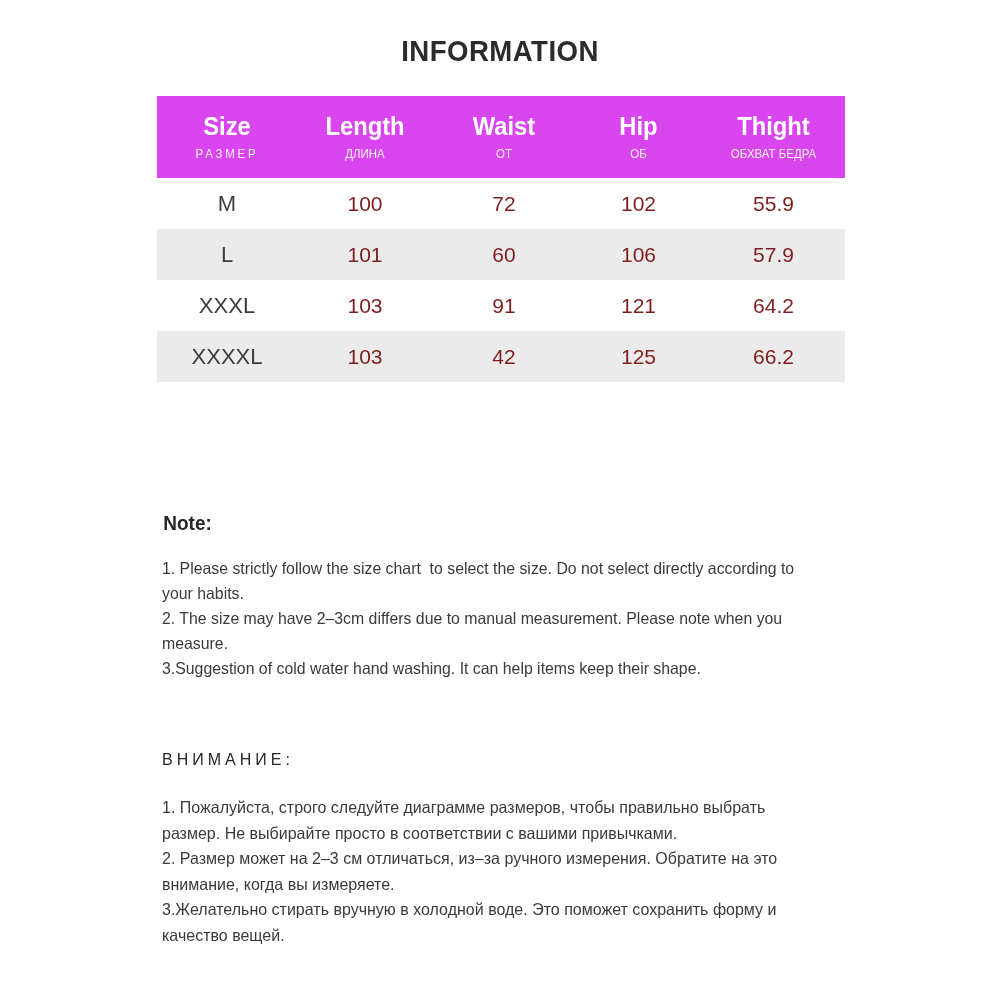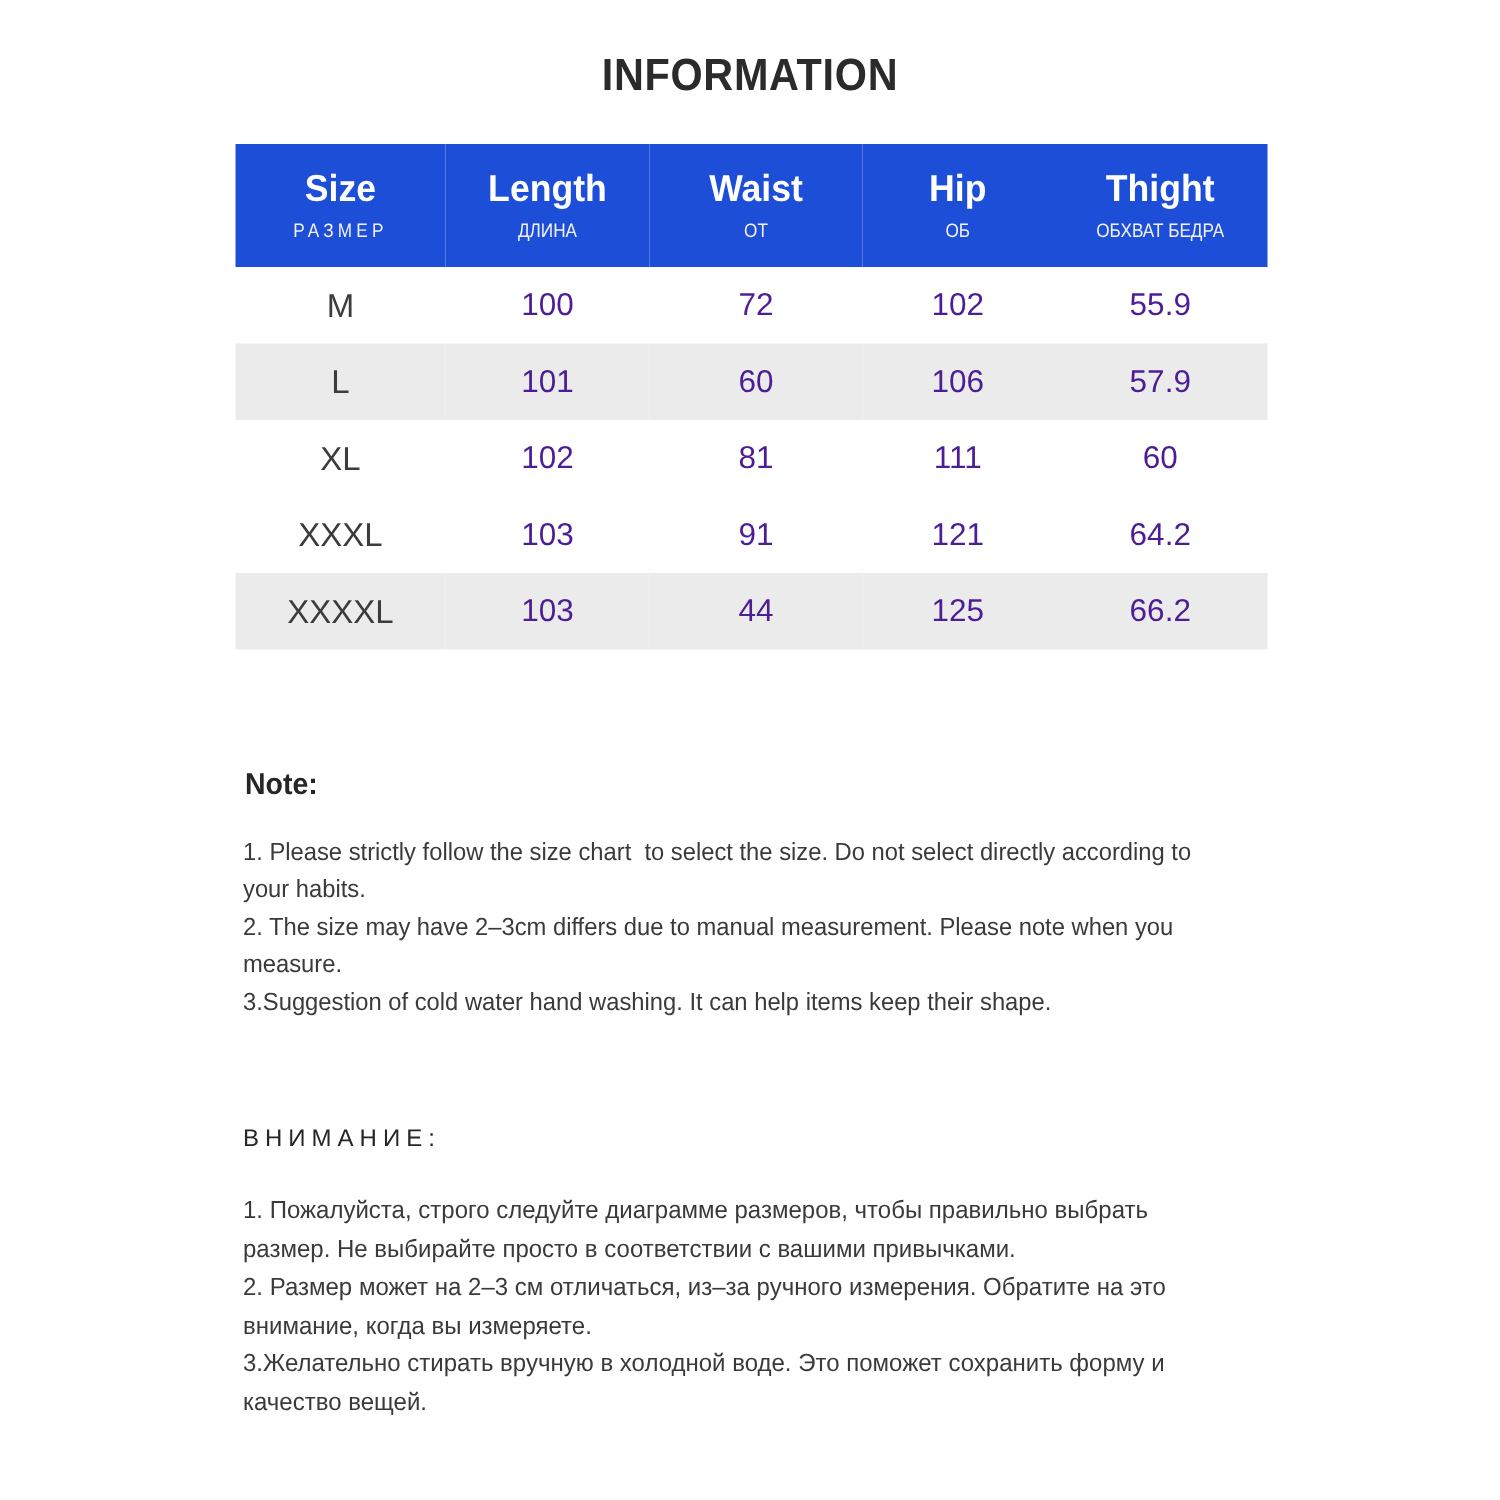--- a/index.html
+++ b/index.html
@@ -50,21 +50,21 @@
     table-layout: fixed;
   }
   .size-table th, .size-table td {
     border: none;
     padding: 0;
     text-align: center;
     vertical-align: middle;
   }
 
   thead tr {
-    background: #1d4ed8;
+    background: #d946ef;
     border-radius: 18px;
   }
   thead th {
     height: 82px;
     color: #ffffff;
   }
   .th-en {
     display: block;
     font-size: 25px;
     font-weight: bold;
@@ -89,21 +89,21 @@
   tbody tr.even { background: #ebebeb; }
 
   .cell-size {
     font-size: 22px;
     color: #3c3c3c;
     font-family: "Liberation Sans Narrow", "Liberation Sans", sans-serif;
     transform: scaleX(0.96);
   }
   .cell-num {
     font-size: 21px;
-    color: #4c1d95;
+    color: #7f1d1d;
     font-family: "Liberation Sans Narrow", "Liberation Sans", sans-serif;
     transform: scaleX(0.96);
   }
 
   
   .col-size   { width: 140px; }
   .col-length { width: 136px; }
   .col-waist  { width: 142px; }
   .col-hip    { width: 127px; }
   .col-thight { width: 143px; }
@@ -206,37 +206,30 @@
           <td><span class="cell-num">55.9</span></td>
         </tr>
         <tr class="even">
           <td><span class="cell-size">L</span></td>
           <td><span class="cell-num">101</span></td>
           <td><span class="cell-num">60</span></td>
           <td><span class="cell-num">106</span></td>
           <td><span class="cell-num">57.9</span></td>
         </tr>
         <tr class="odd">
-          <td><span class="cell-size">XL</span></td>
-          <td><span class="cell-num">102</span></td>
-          <td><span class="cell-num">81</span></td>
-          <td><span class="cell-num">111</span></td>
-          <td><span class="cell-num">60</span></td>
-        </tr>
-        <tr class="odd">
           <td><span class="cell-size">XXXL</span></td>
           <td><span class="cell-num">103</span></td>
           <td><span class="cell-num">91</span></td>
           <td><span class="cell-num">121</span></td>
           <td><span class="cell-num">64.2</span></td>
         </tr>
         <tr class="even">
           <td><span class="cell-size">XXXXL</span></td>
           <td><span class="cell-num">103</span></td>
-          <td><span class="cell-num">44</span></td>
+          <td><span class="cell-num">42</span></td>
           <td><span class="cell-num">125</span></td>
           <td><span class="cell-num">66.2</span></td>
         </tr>
       </tbody>
   </table>
 
   <div class="note-heading">Note:</div>
   <div class="note-body">1. Please strictly follow the size chart  to select the size. Do not select directly according to your habits.
 2. The size may have 2–3cm differs due to manual measurement. Please note when you measure.
 3.Suggestion of cold water hand washing. It can help items keep their shape.</div>

